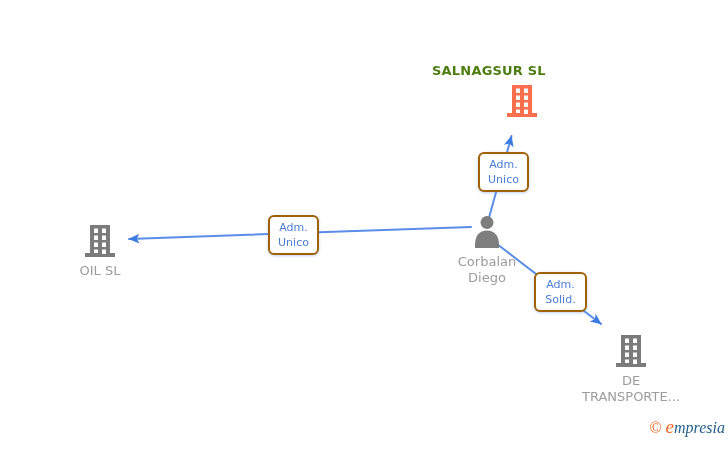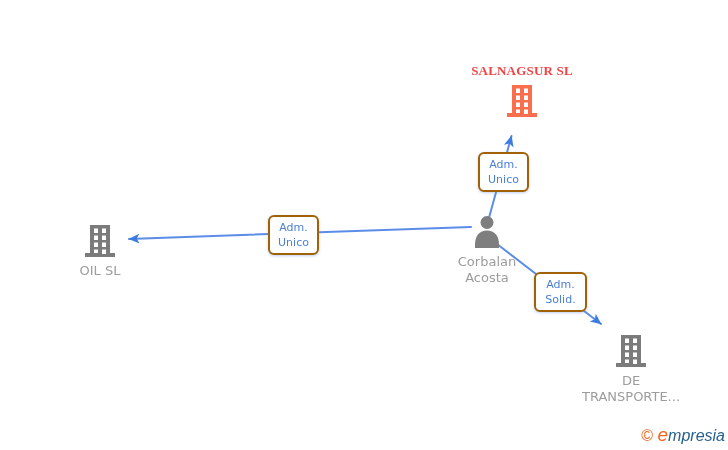--- a/index.html
+++ b/index.html
@@ -4,38 +4,38 @@
 <style>
   html,body{margin:0;padding:0;background:#ffffff;}
   #canvas{
     position:relative;width:728px;height:450px;background:#ffffff;
     overflow:hidden;font-family:"DejaVu Sans","Liberation Sans",sans-serif;
   }
   .edges{position:absolute;left:0;top:0;z-index:1;}
   .node{position:absolute;z-index:2;text-align:center;cursor:pointer;}
   .node svg{display:block;margin:0 auto;}
   .company-title{
-    position:absolute;z-index:2;width:180px;text-align:center;
-    font-size:13px;font-weight:bold;color:#ef4444;letter-spacing:0.2px;font-family:Liberation Serif, serif;
+    position:absolute;z-index:2;width:180px;
+    font-size:13px;font-weight:bold;color:#4d7c0f;letter-spacing:0.2px;
   }
   .node-label{
     font-size:13px;line-height:16px;color:#9C9C9C;margin-top:6px;
   }
   .node-label span{display:block;}
   .relation-label{
     position:absolute;z-index:3;background:#ffffff;
     border:2px solid #a16207;border-radius:6px;
     padding:3px 7px;text-align:center;
     font-size:11px;line-height:15px;color:#4B7FD6;
     box-shadow:0 1px 3px rgba(110,150,220,0.45);
   }
   .relation-label span{display:block;}
   .watermark{
-    position:absolute;right:3px;bottom:4px;z-index:4;
-    font-family:Liberation Sans, sans-serif;
+    position:absolute;right:3px;bottom:12px;z-index:4;
+    font-family:Liberation Serif, serif;
     font-size:16px;white-space:nowrap;cursor:pointer;
   }
   .wm-c{color:#F26522;font-style:normal;}
   .wm-e{color:#F26522;font-style:italic;font-size:19px;}
   .wm-rest{color:#27618E;font-style:italic;}
 </style>
 </head>
 <body>
 
 <div id="canvas">
@@ -73,21 +73,21 @@
 
   <div class="node" style="left:427px;top:216px;width:120px;">
     <svg width="30" height="32" viewBox="0 0 30 32">
       <g fill="#7E7E7E">
         <circle cx="15" cy="6.5" r="6.5"></circle>
         <path d="M15,14.5 C7.5,14.5 3,20 3,28.5 L3,32 L27,32 L27,28.5 C27,20 22.5,14.5 15,14.5 Z"></path>
       </g>
     </svg>
     <div class="node-label">
       <span>Corbalan</span>
-      <span>Acosta</span>
+      <span>Diego</span>
     </div>
   </div>
 
   <div class="node" style="left:40px;top:225px;width:120px;">
     <svg width="30" height="32" viewBox="0 0 30 32">
       <g fill="#7B7B7B">
         <rect x="5" y="0" width="20" height="29"></rect>
         <rect x="0" y="28" width="30" height="4"></rect>
       </g>
       <g fill="#ffffff">

